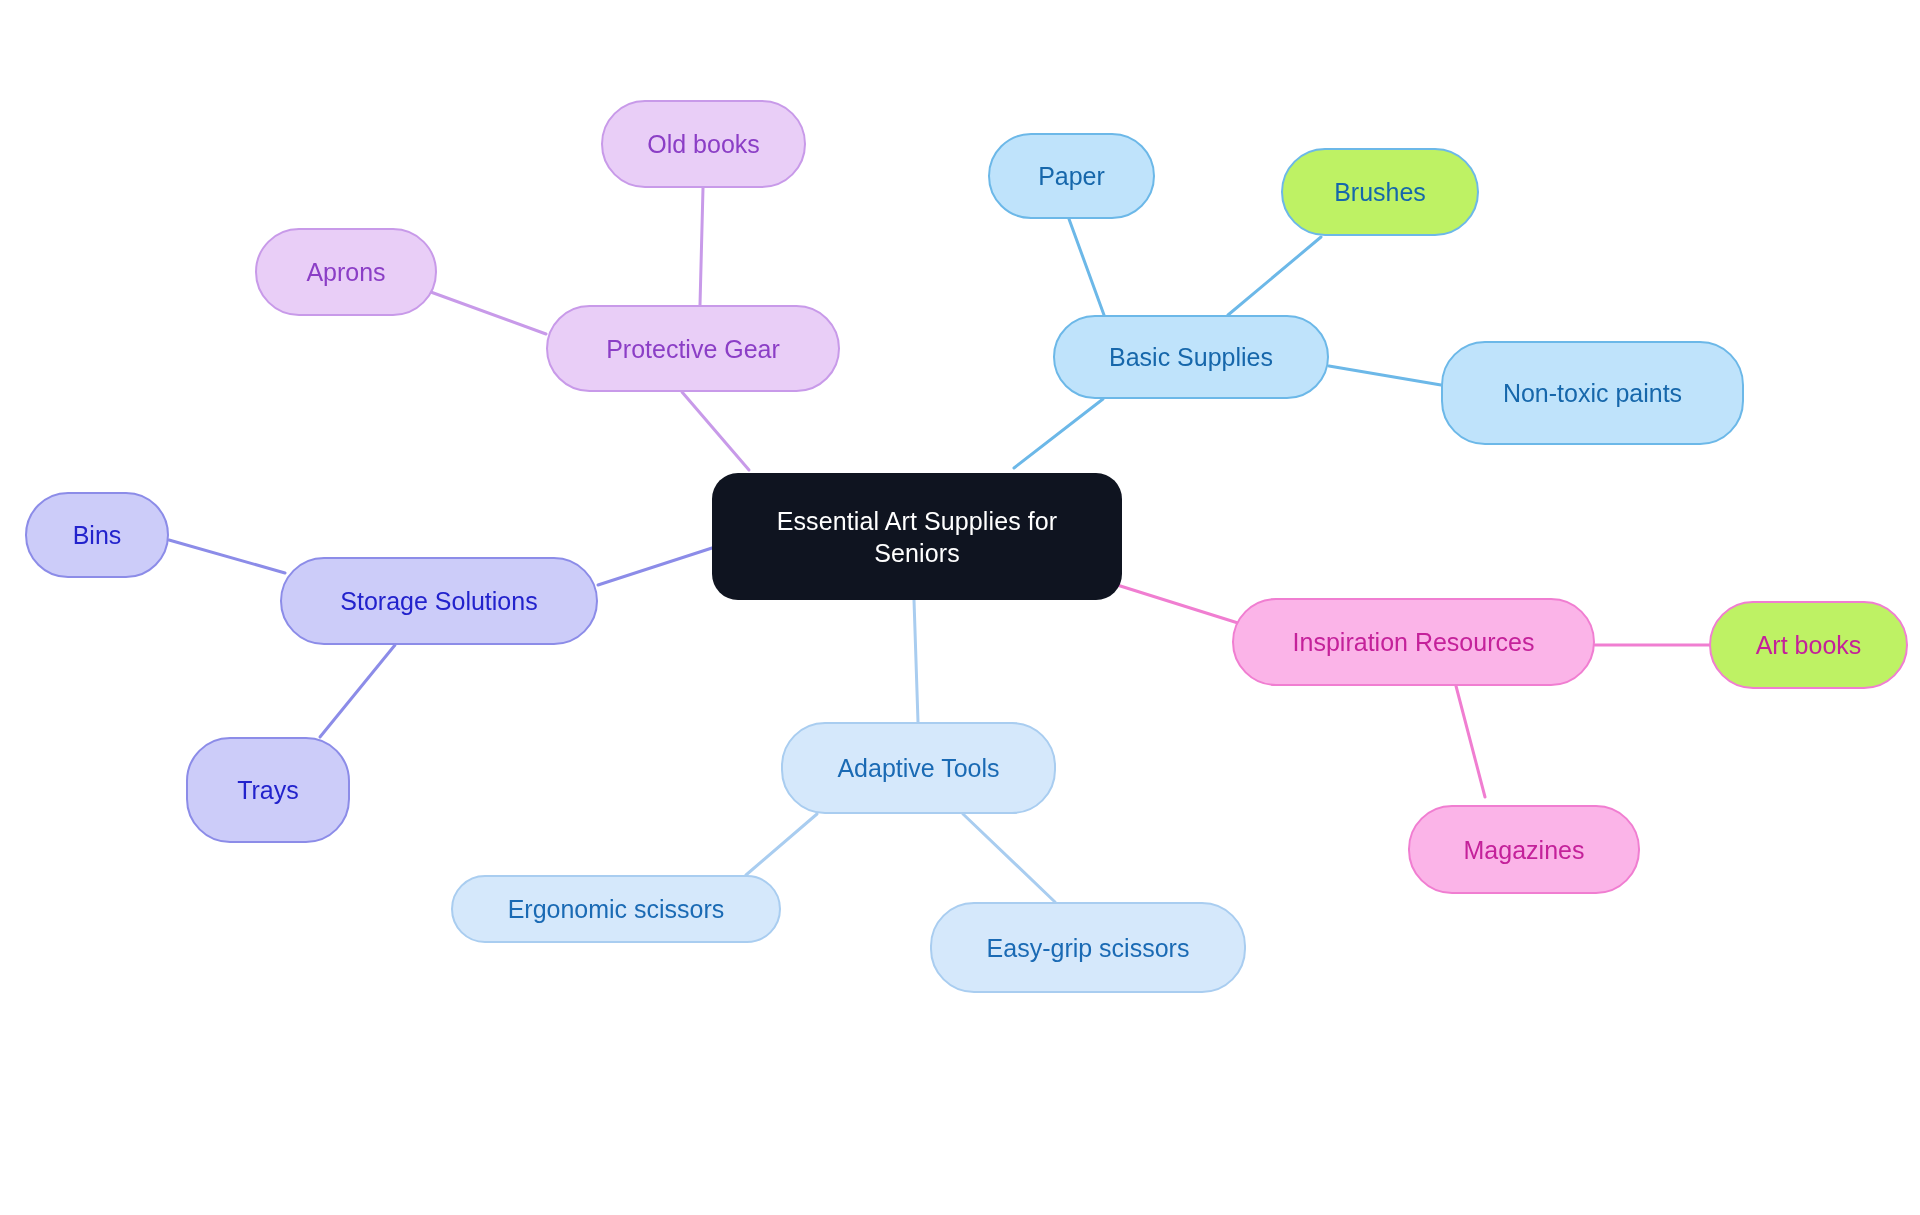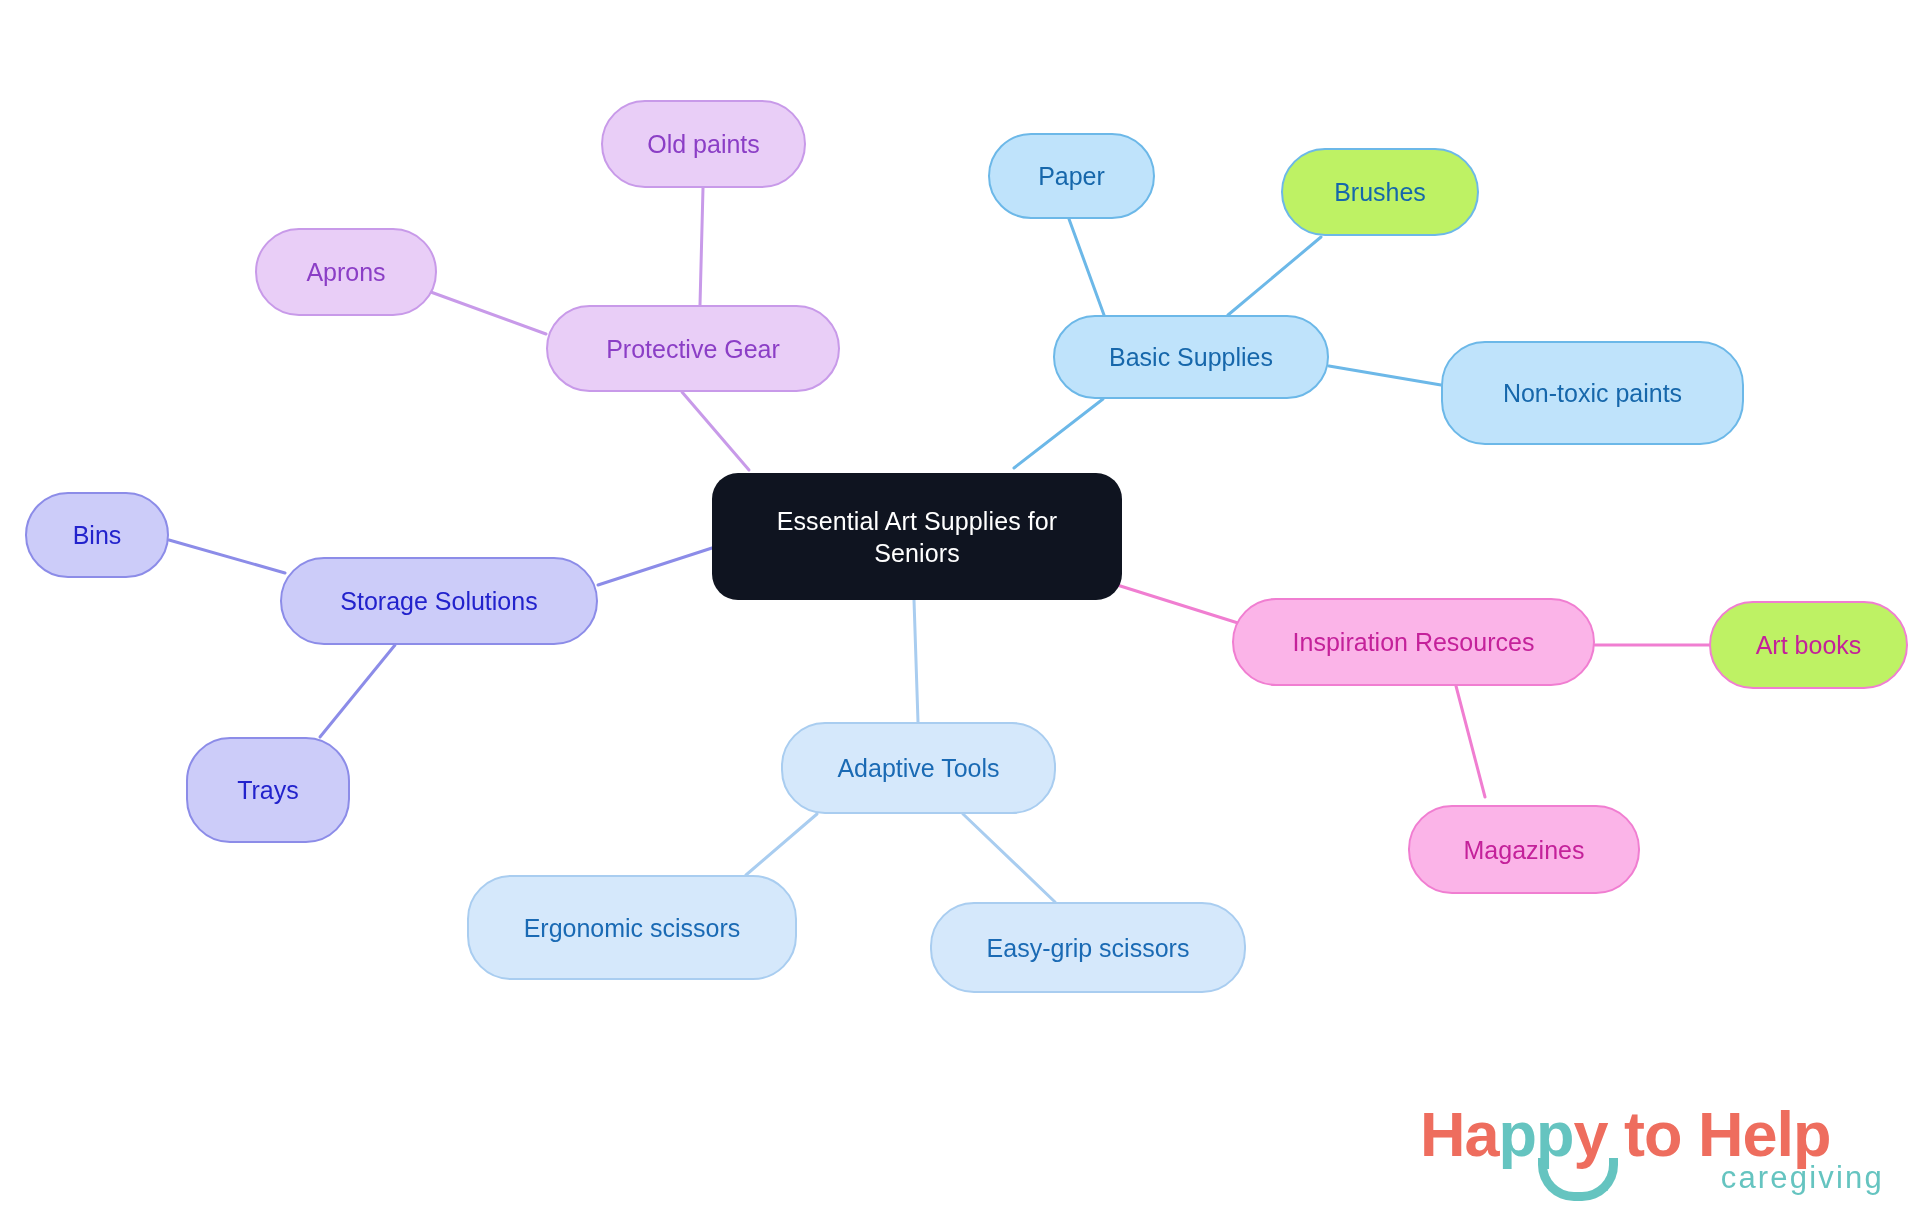--- a/index.html
+++ b/index.html
@@ -113,32 +113,27 @@
     </svg>
 
   <div id="node-layer">
       <div class="node root" style="left: 712px; top: 473px; width: 410px; height: 127px; background: rgb(15, 20, 32); border-color: rgb(15, 20, 32); color: rgb(255, 255, 255);"><span>Essential Art Supplies for
 Seniors</span></div>
       <div class="node branch" style="left: 1053px; top: 315px; width: 276px; height: 84px; background: rgb(191, 227, 251); border-color: rgb(108, 184, 232); color: rgb(22, 103, 171);"><span>Basic Supplies</span></div>
       <div class="node leaf" style="left: 988px; top: 133px; width: 167px; height: 86px; background: rgb(191, 227, 251); border-color: rgb(108, 184, 232); color: rgb(22, 103, 171);"><span>Paper</span></div>
       <div class="node leaf" style="left: 1281px; top: 148px; width: 198px; height: 88px; background: #bef264; border-color: rgb(108, 184, 232); color: rgb(22, 103, 171);"><span>Brushes</span></div>
       <div class="node leaf" style="left: 1441px; top: 341px; width: 303px; height: 104px; background: rgb(191, 227, 251); border-color: rgb(108, 184, 232); color: rgb(22, 103, 171);"><span>Non-toxic paints</span></div>
       <div class="node branch" style="left: 546px; top: 305px; width: 294px; height: 87px; background: rgb(233, 206, 247); border-color: rgb(200, 154, 233); color: rgb(139, 62, 198);"><span>Protective Gear</span></div>
-      <div class="node leaf" style="left: 601px; top: 100px; width: 205px; height: 88px; background: rgb(233, 206, 247); border-color: rgb(200, 154, 233); color: rgb(139, 62, 198);"><span>Old paints</span></div>
+      <div class="node leaf" style="left: 601px; top: 100px; width: 205px; height: 88px; background: rgb(233, 206, 247); border-color: rgb(200, 154, 233); color: rgb(139, 62, 198);"><span>Old books</span></div>
       <div class="node leaf" style="left: 255px; top: 228px; width: 182px; height: 88px; background: rgb(233, 206, 247); border-color: rgb(200, 154, 233); color: rgb(139, 62, 198);"><span>Aprons</span></div>
       <div class="node branch" style="left: 280px; top: 557px; width: 318px; height: 88px; background: rgb(204, 204, 249); border-color: rgb(140, 140, 232); color: rgb(34, 34, 204);"><span>Storage Solutions</span></div>
       <div class="node leaf" style="left: 25px; top: 492px; width: 144px; height: 86px; background: rgb(204, 204, 249); border-color: rgb(140, 140, 232); color: rgb(34, 34, 204);"><span>Bins</span></div>
       <div class="node leaf" style="left: 186px; top: 737px; width: 164px; height: 106px; background: rgb(204, 204, 249); border-color: rgb(140, 140, 232); color: rgb(34, 34, 204);"><span>Trays</span></div>
       <div class="node branch" style="left: 781px; top: 722px; width: 275px; height: 92px; background: rgb(213, 232, 251); border-color: rgb(169, 205, 240); color: rgb(26, 106, 180);"><span>Adaptive Tools</span></div>
-      <div class="node leaf" style="left: 467px; top: 875px; width: 330px; height: 105px; background: rgb(213, 232, 251); border-color: rgb(169, 205, 240); color: rgb(26, 106, 180);"><span>Ergonomic scissors</span></div>
+      <div class="node leaf" style="left: 451px; top: 875px; width: 330px; height: 68px; background: rgb(213, 232, 251); border-color: rgb(169, 205, 240); color: rgb(26, 106, 180);"><span>Ergonomic scissors</span></div>
       <div class="node leaf" style="left: 930px; top: 902px; width: 316px; height: 91px; background: rgb(213, 232, 251); border-color: rgb(169, 205, 240); color: rgb(26, 106, 180);"><span>Easy-grip scissors</span></div>
       <div class="node branch" style="left: 1232px; top: 598px; width: 363px; height: 88px; background: rgb(251, 180, 232); border-color: rgb(240, 126, 209); color: rgb(196, 33, 154);"><span>Inspiration Resources</span></div>
       <div class="node leaf" style="left: 1709px; top: 601px; width: 199px; height: 88px; background: #bef264; border-color: rgb(240, 126, 209); color: rgb(196, 33, 154); text-align: center;"><span>Art books</span></div>
       <div class="node leaf" style="left: 1408px; top: 797px; width: 232px; height: 89px; background: rgb(251, 180, 232); border-color: rgb(240, 126, 209); color: rgb(196, 33, 154); margin-top: 8px;"><span>Magazines</span></div>
     </div>
 
-  <div id="logo">
-    <div class="logo-main"><span style="color:#ee6d5e">Ha</span><span style="color:#65c4c0">pp</span><span style="color:#ee6d5e">y</span><span style="color:#ee6d5e"> to Help</span></div>
-    <div class="logo-smile"></div>
-    <div class="logo-sub" style="color:#65c4c0">caregiving</div>
-  </div>
 
 </div>
 
 </body></html>

